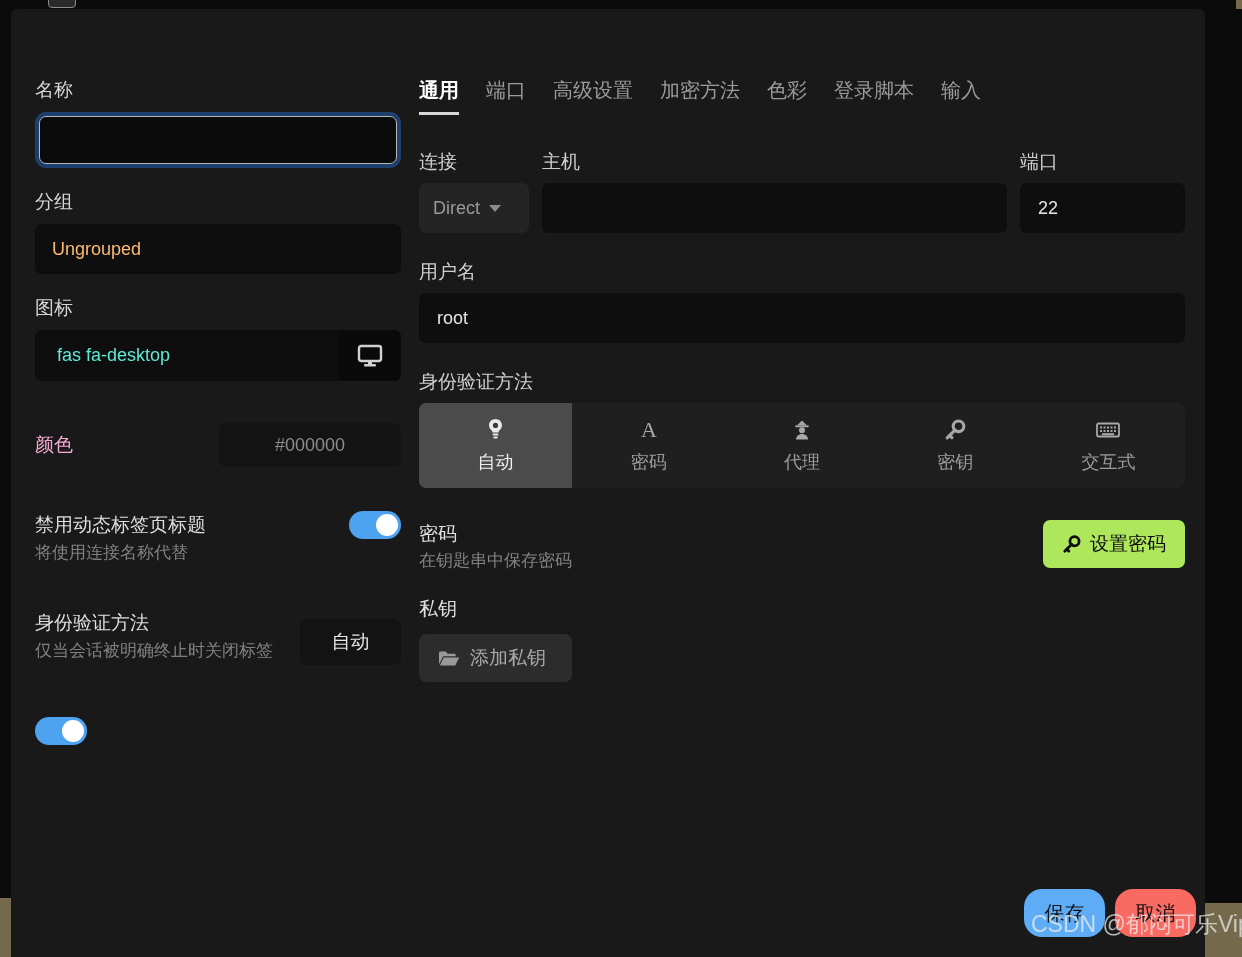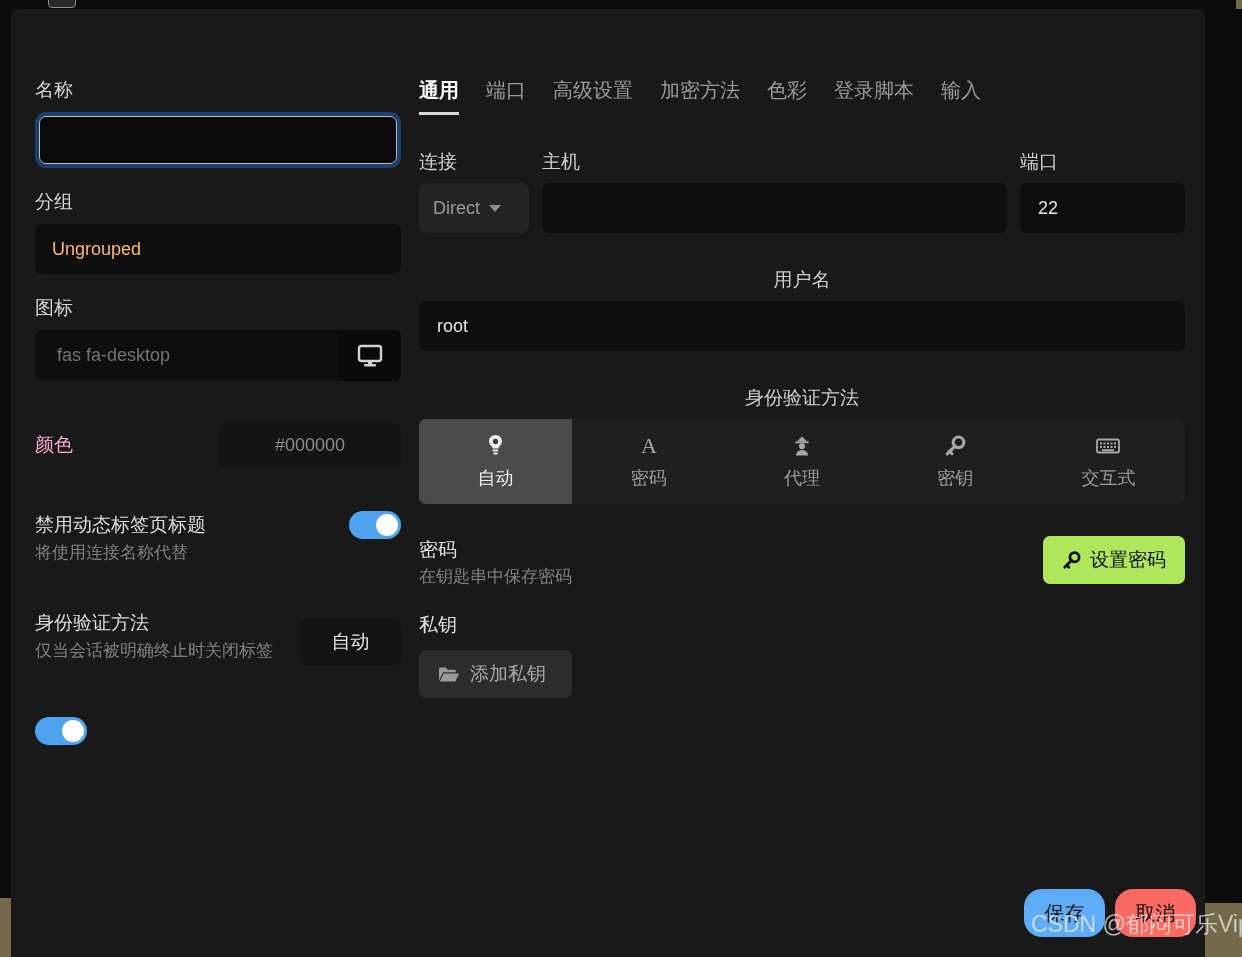--- a/index.html
+++ b/index.html
@@ -101,21 +101,21 @@
     height: 51px;
     border-radius: 7px;
     overflow: hidden;
     background: #0e0e0e;
   }
   .icon-row .txt {
     flex: 1;
     display: flex;
     align-items: center;
     padding-left: 22px;
-    color: #737373;
+    color: #5eead4;
     font-size: 18px;
   }
   .icon-row .preview {
     width: 62px;
     background: #0a0a0a;
     display: flex;
     align-items: center;
     justify-content: center;
   }
 
@@ -254,21 +254,21 @@
     height: 50px;
     background: #0e0e0e;
     border-radius: 7px;
     display: flex;
     align-items: center;
     padding: 0 18px;
     color: #e6e6e6;
     font-size: 18px;
   }
 
-  .block-gap { margin-top: 35px; text-align: center; }
+  .block-gap { margin-top: 27px; }
 
   .seg {
     display: flex;
     background: #1f1f1f;
     border-radius: 7px;
     overflow: hidden;
     height: 85px;
   }
   .seg-item {
     flex: 1;

